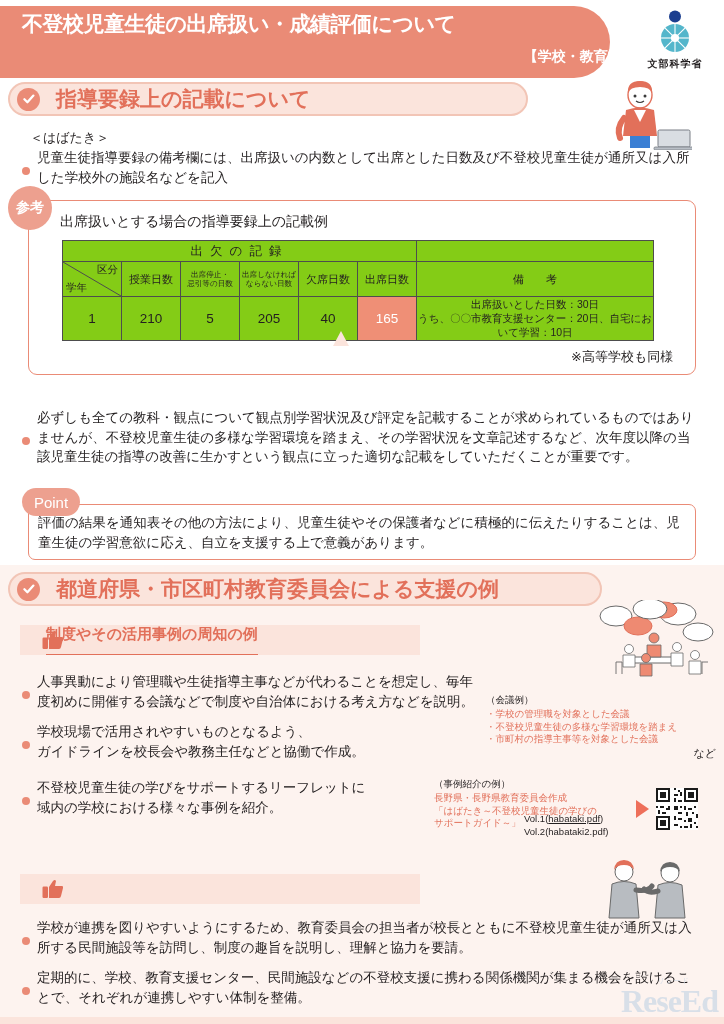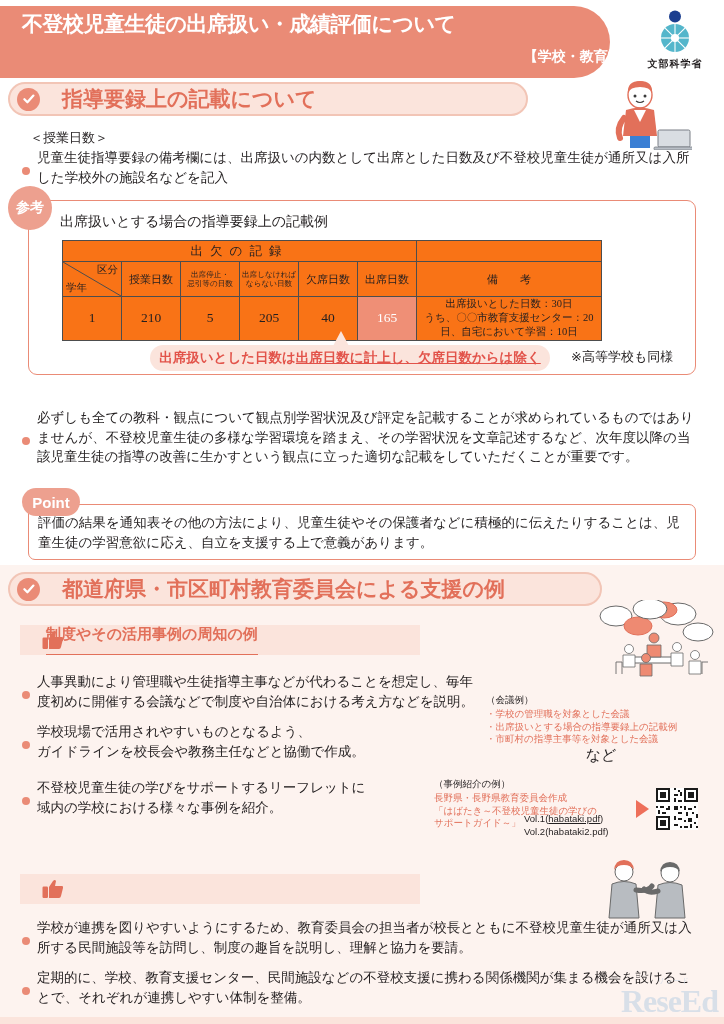--- a/index.html
+++ b/index.html
@@ -39,21 +39,21 @@
     background:#fbe4dc;border:2px solid #f2c5b6;
     border-radius:18px;box-sizing:border-box;
     display:flex;align-items:center;padding-left:7px;
   }
   .check-badge{
     width:23px;height:23px;border-radius:50%;background:#ea8b76;
     display:flex;align-items:center;justify-content:center;flex:0 0 auto;
   }
   .check-badge svg{display:block;}
   .sec-head-label{
-    font-size:21px;font-weight:bold;color:#e2705a;margin-left:22px;white-space:nowrap;
+    font-size:21px;font-weight:bold;color:#e2705a;margin-left:16px;white-space:nowrap;
   }
 
   
   .panel{position:absolute;box-sizing:border-box;}
 
   .lbl-small{font-size:13px;color:#231f20;font-weight:normal;}
 
   .bullet-row{display:flex;align-items:center;}
   .dot{
     width:8px;height:8px;border-radius:50%;background:#ea8b76;
@@ -68,22 +68,22 @@
   }
   .ref-badge{
     position:absolute;left:8px;top:186px;width:44px;height:44px;border-radius:50%;
     background:#eda08f;color:#ffffff;font-size:14px;font-weight:bold;
     display:flex;align-items:center;justify-content:center;z-index:5;
   }
   .ref-title{position:absolute;left:60px;top:213px;font-size:14px;color:#231f20;}
 
   
   table.rec{
-    position:absolute;left:62px;top:240px;width:540px;
-    border-collapse:collapse;background:#f97316;font-family:Liberation Serif, serif;
+    position:absolute;left:62px;top:240px;width:592px;
+    border-collapse:collapse;background:#84cc16;
   }
   table.rec td,table.rec th{
     border:1px solid #4d4d4d;text-align:center;vertical-align:middle;
     font-weight:normal;color:#231f20;padding:0;
   }
   .th-top{font-size:12.5px;height:20px;letter-spacing:7px;}
   .th-col{font-size:11px;height:34px;line-height:1.12;}
   .th-col.tiny{font-size:7.6px;line-height:1.25;}
   .corner{position:relative;width:58px;height:34px;}
   .corner .k{position:absolute;right:3px;top:1px;font-size:10.5px;margin-left:32px;}
@@ -112,21 +112,21 @@
   }
   .note-right{position:absolute;left:571px;top:348px;font-size:13px;color:#231f20;white-space:nowrap;}
 
   
   .point-box{
     position:absolute;left:28px;top:504px;width:668px;height:56px;
     border:1.6px solid #ea8b76;border-radius:7px;background:#ffffff;box-sizing:border-box;
   }
   .point-badge{
     position:absolute;left:22px;top:488px;width:58px;height:28px;border-radius:14px;
-    background:#eda08f;color:#ffffff;font-size:15px;font-weight:bold;
+    background:#eda08f;color:#ffffff;font-size:15px;font-weight:normal;
     display:flex;align-items:center;justify-content:center;z-index:5;
   }
   .point-text{
     position:absolute;left:38px;top:513px;width:648px;
     font-size:13.5px;line-height:1.5;color:#231f20;
   }
 
   
   .sec2-bg{
     position:absolute;left:0;top:565px;width:724px;height:459px;
@@ -141,21 +141,21 @@
   .thumb{position:absolute;left:22px;top:5px;}
   .sub-head-label{
     font-size:15px;font-weight:bold;color:#e2705a;margin-left:26px;white-space:nowrap;
     border-bottom:1.4px solid #e2705a;padding-bottom:1px;
   }
 
   
   .sidenote{position:absolute;box-sizing:border-box;}
   .sidenote .hdr{font-size:9.5px;color:#231f20;margin-bottom:1px;}
   .sidenote .ln{font-size:9.5px;color:#e2705a;line-height:1.32;}
-  .sidenote .nado{font-size:15px;color:#231f20;text-align:center;font-family:Liberation Serif, serif;}
+  .sidenote .nado{font-size:11px;color:#231f20;text-align:right;font-family:Liberation Serif, serif;}
 
   .pdf-links{position:absolute;font-size:9.5px;color:#231f20;line-height:1.4;}
   .pdf-links u{text-decoration:underline;}
 
   .qr{position:absolute;width:42px;height:42px;}
   .play-tri{
     position:absolute;width:0;height:0;
     border-top:9px solid transparent;border-bottom:9px solid transparent;
     border-left:13px solid #ee6f5a;
   }
@@ -222,21 +222,21 @@
   <div class="sec-head" style="left:8px;top:82px;width:520px;">
     <span class="check-badge">
       <svg width="14" height="14" viewBox="0 0 14 14">
         <path d="M2.4 7.2 L5.4 10.2 L11.4 3.6" stroke="#ffffff" stroke-width="2.3" fill="none" stroke-linecap="round" stroke-linejoin="round"></path>
       </svg>
     </span>
     <span class="sec-head-label">指導要録上の記載について</span>
   </div>
 
   <div class="panel" style="left:30px;top:128px;width:660px;">
-    <span class="lbl-small">＜授業日数＞</span>
+    <span class="lbl-small">＜はばたき＞</span>
   </div>
   <div class="panel bullet-row" style="left:22px;top:148px;width:672px;">
     <span class="dot"></span>
     <span class="bullet-text">児童生徒指導要録の備考欄には、出席扱いの内数として出席とした日数及び不登校児童生徒が通所又は入所した学校外の施設名などを記入</span>
   </div>
 
   <div class="ref-box"></div>
   <div class="ref-badge">参考</div>
   <div class="ref-title">出席扱いとする場合の指導要録上の記載例</div>
 
@@ -276,23 +276,20 @@
       <td class="val hl">165</td>
       <td class="remark">
         <div>出席扱いとした日数：30日</div>
         <div>うち、〇〇市教育支援センター：20日、自宅において学習：10日</div>
       </td>
     </tr>
   </tbody>
     </table>
 
   <div class="callout-tip"></div>
-  <div class="callout">
-    <span class="callout-txt"><span>出席扱いとした日数は</span><u>出席日数に計上し、欠席日数からは除く</u></span>
-  </div>
   <div class="note-right">※高等学校も同様</div>
 
   <div class="panel bullet-row" style="left:22px;top:408px;width:676px;">
     <span class="dot"></span>
     <span class="bullet-text">必ずしも全ての教科・観点について観点別学習状況及び評定を記載することが求められているものではありませんが、不登校児童生徒の多様な学習環境を踏まえ、その学習状況を文章記述するなど、次年度以降の当該児童生徒の指導の改善に生かすという観点に立った適切な記載をしていただくことが重要です。</span>
   </div>
 
   <div class="point-box"></div>
   <div class="point-badge">Point</div>
   <div class="point-text">評価の結果を通知表その他の方法により、児童生徒やその保護者などに積極的に伝えたりすることは、児童生徒の学習意欲に応え、自立を支援する上で意義があります。</div>
@@ -365,21 +362,21 @@
   </div>
   <div class="panel bullet-row" style="left:22px;top:722px;width:460px;white-space:pre-line;">
     <span class="dot"></span>
     <span class="bullet-text" style="white-space:pre-line;">学校現場で活用されやすいものとなるよう、
 ガイドラインを校長会や教務主任などと協働で作成。</span>
   </div>
 
   <div class="sidenote" style="left:486px;top:694px;width:230px;">
     <div class="hdr">（会議例）</div>
     <div class="ln">・学校の管理職を対象とした会議</div>
-    <div class="ln">・出席扱いとする場合の指導要録上の記載例</div>
+    <div class="ln">・不登校児童生徒の多様な学習環境を踏まえ</div>
     <div class="ln">・市町村の指導主事等を対象とした会議</div>
     <div class="nado">など</div>
   </div>
 
   <div class="sidenote" style="left:434px;top:778px;width:200px;">
     <div class="hdr">（事例紹介の例）</div>
     <div class="ln">長野県・長野県教育委員会作成</div>
     <div class="ln">「はばたき～不登校児童生徒の学びの</div>
     <div class="ln">サポートガイド～」</div>
   </div>

